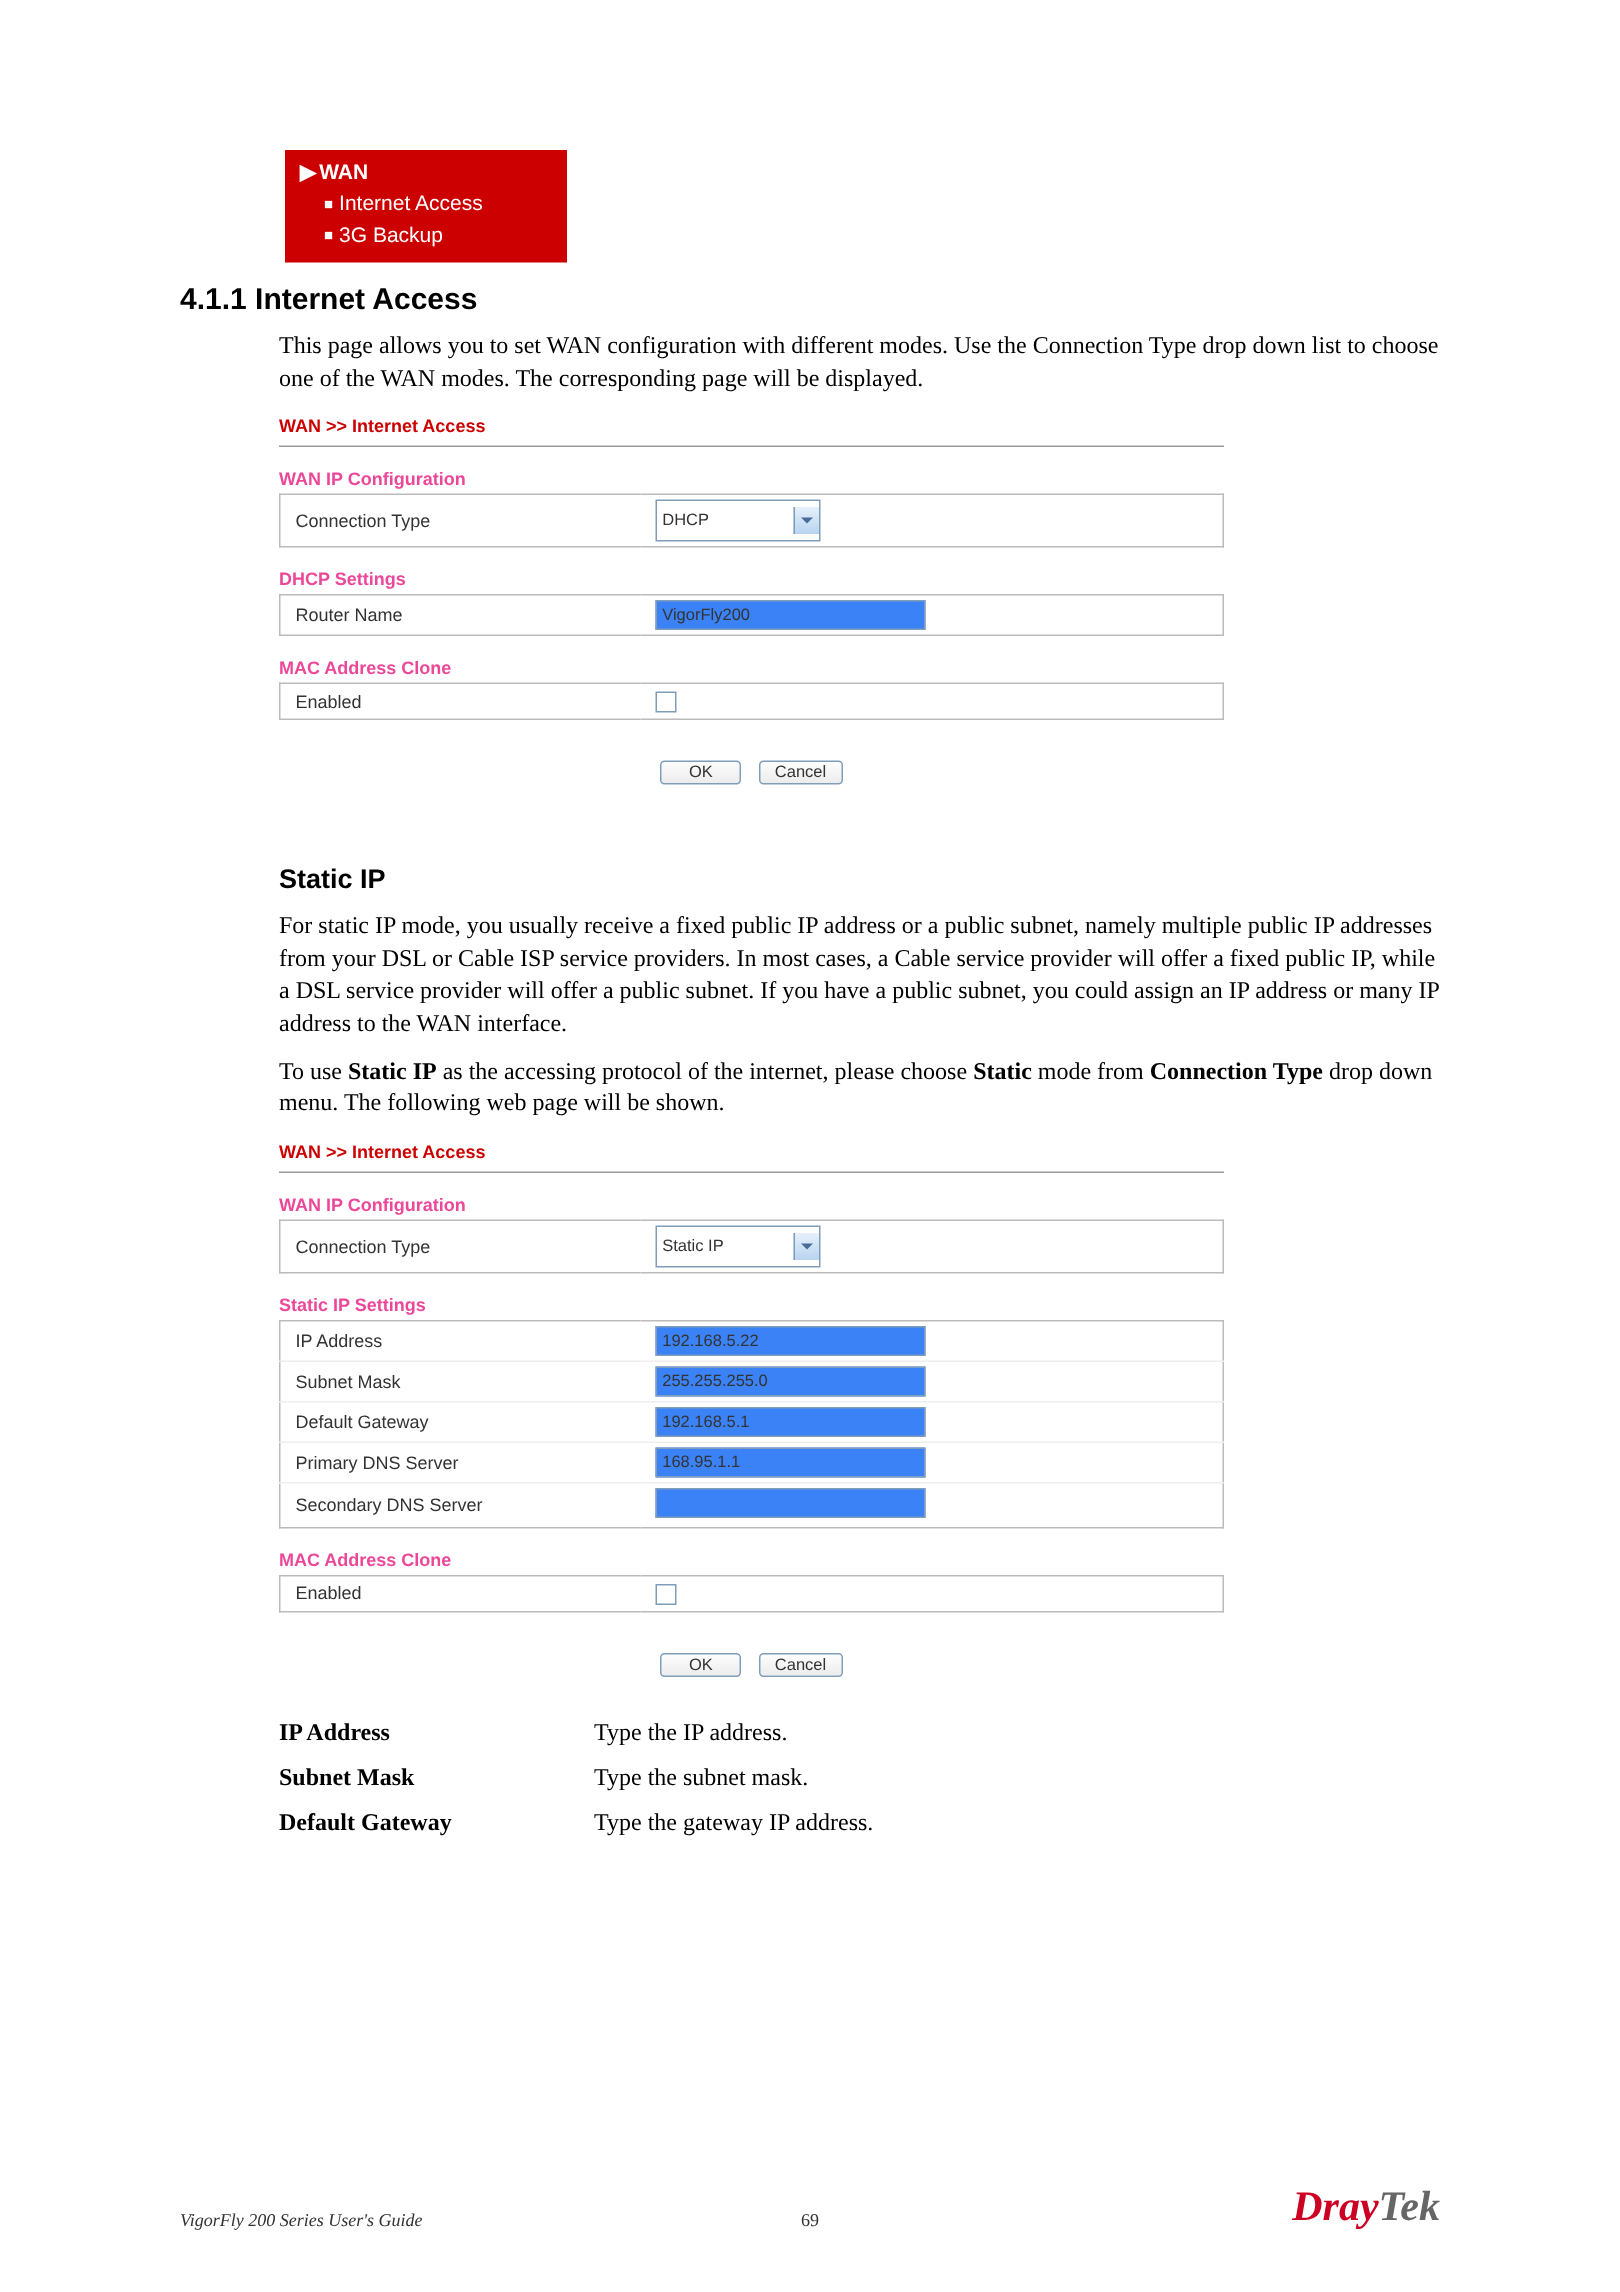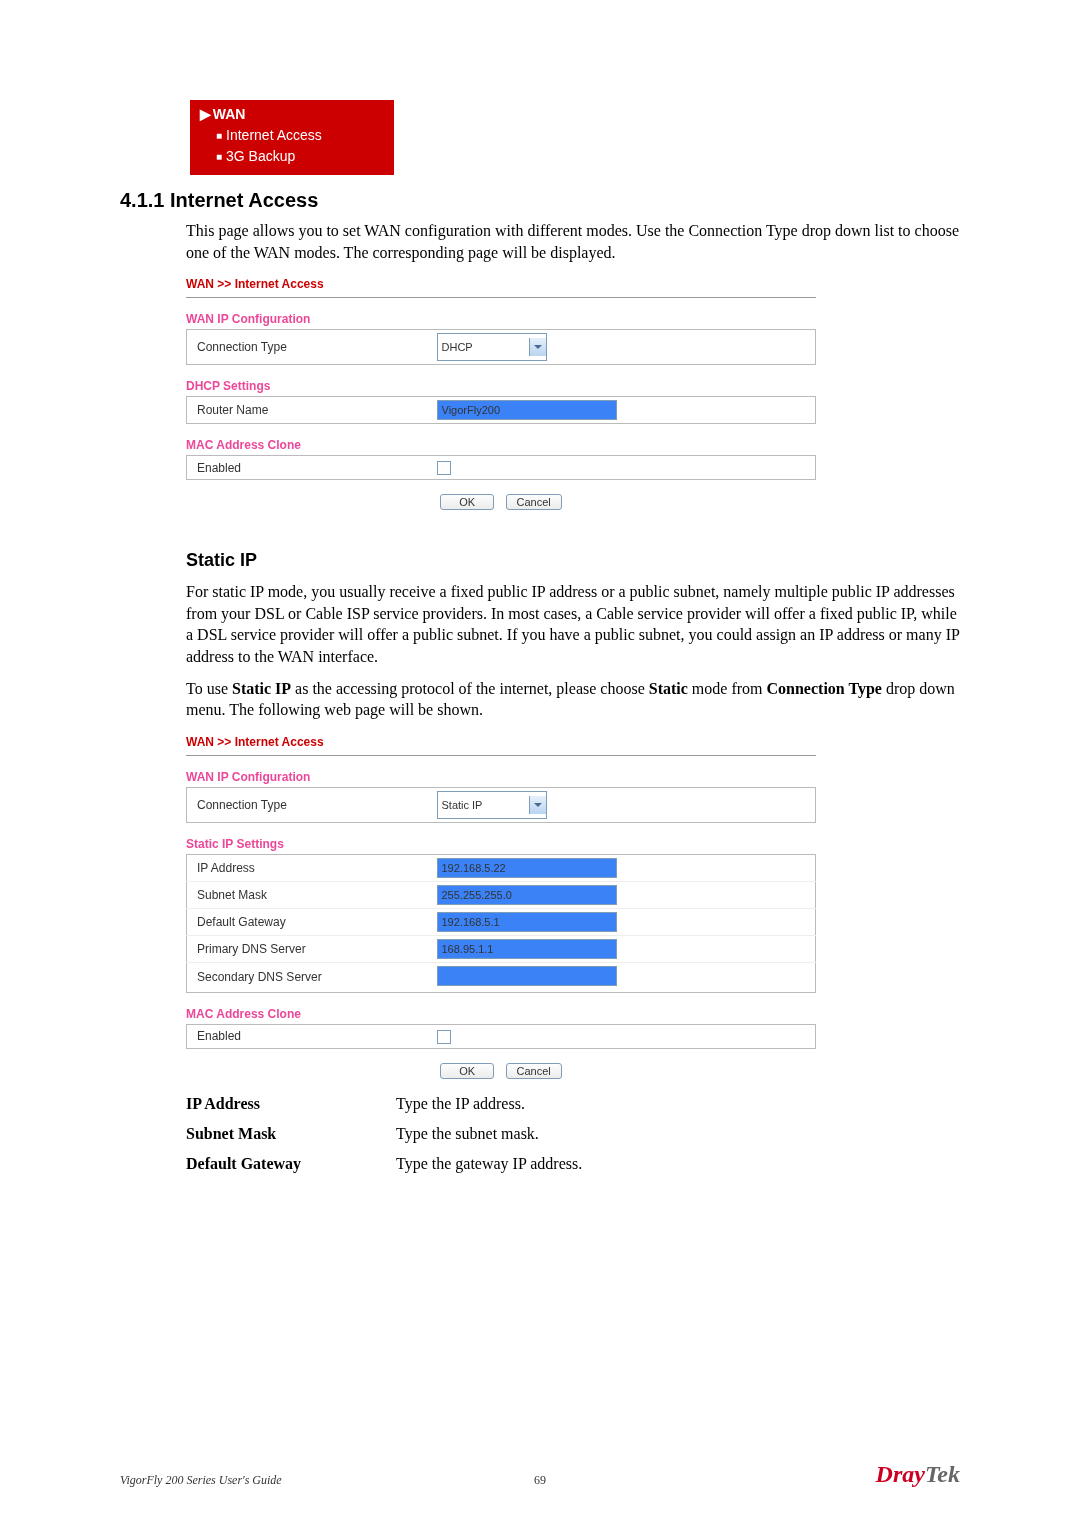--- a/index.html
+++ b/index.html
@@ -7,21 +7,21 @@
     background: #fff;
     font-family: "Times New Roman", Times, serif;
     font-size: 15px;
     color: #000;
     width: 1080px;
     height: 1528px;
     position: relative;
     padding: 100px 120px 60px 120px;
   }
   .wan-menu {
-    width: 204px;
+    width: 188px;
     margin-left: 70px;
     background: #cc0000;
     color: #fff;
     font-family: Verdana, Arial, sans-serif;
     font-size: 14px;
     padding: 4px 8px 8px 10px;
     line-height: 1.5;
   }
   .wan-menu .wan-head { font-weight: bold; color: #ffffff; }
   .wan-menu .wan-head .tri { color: #fff; margin-right: 2px; }
@@ -122,21 +122,21 @@
   }
   .btn-row { text-align: center; margin-top: 14px; }
   .fake-btn {
     display: inline-block;
     min-width: 54px;
     padding: 1px 10px;
     border: 1px solid #7f9db9;
     background: linear-gradient(#fdfdfd,#ececec);
     border-radius: 3px;
     font-size: 11px;
-    margin: 0 4px;
+    margin: 13px 4px;
     text-align: center;
   }
 
   .field-defs { margin-left: 66px; margin-top: 16px; font-size: 16px; }
   .field-defs .row { display: flex; margin-bottom: 12px; }
   .field-defs .term { width: 210px; font-weight: bold; }
   .field-defs .def { flex: 1; }
 
   .footer {
     position: absolute;
@@ -146,21 +146,21 @@
     display: flex;
     justify-content: space-between;
     align-items: flex-end;
     font-style: italic;
     font-size: 12px;
     color: #333;
   }
   .footer .page { font-size: 12px; font-style: normal; position: absolute; left: 50%; transform: translateX(-50%); }
   .draytek {
     font-family: "Times New Roman", serif;
-    font-size: 24px;
+    font-size: 28px;
     font-weight: bold;
     font-style: italic;
     color: #cc0022;
   }
   .draytek .gray { color: #666; }
 </style>
 </head>
 <body>
 
 <div class="wan-menu">

